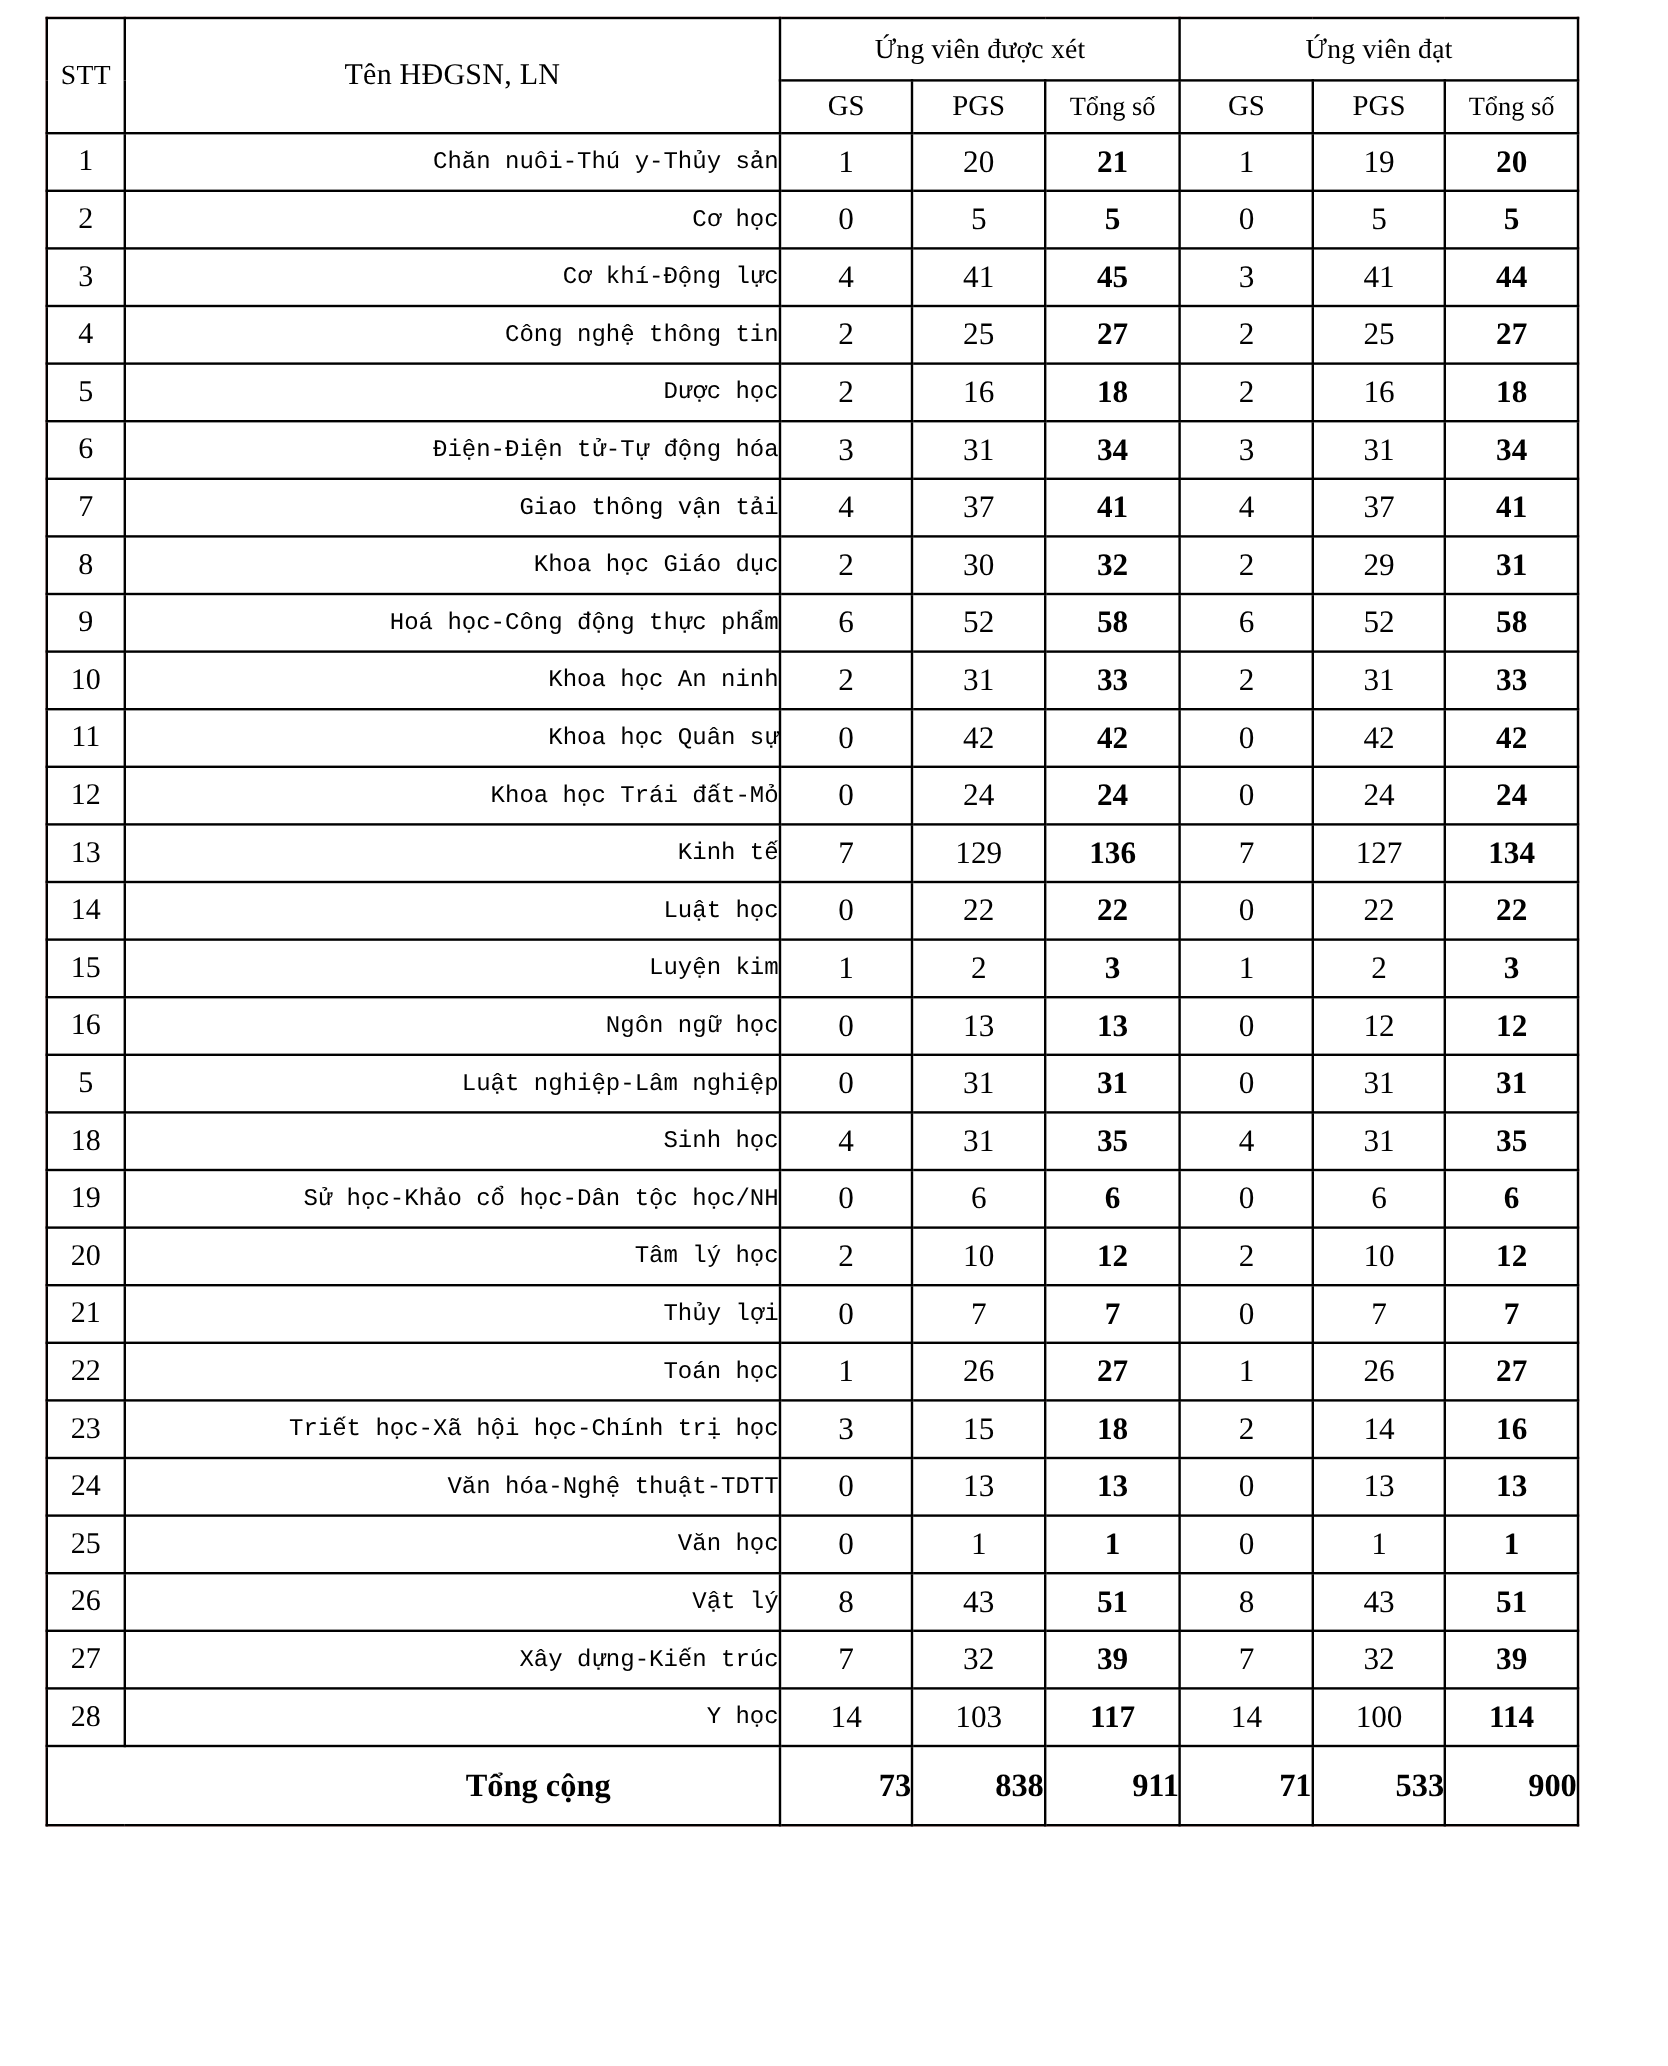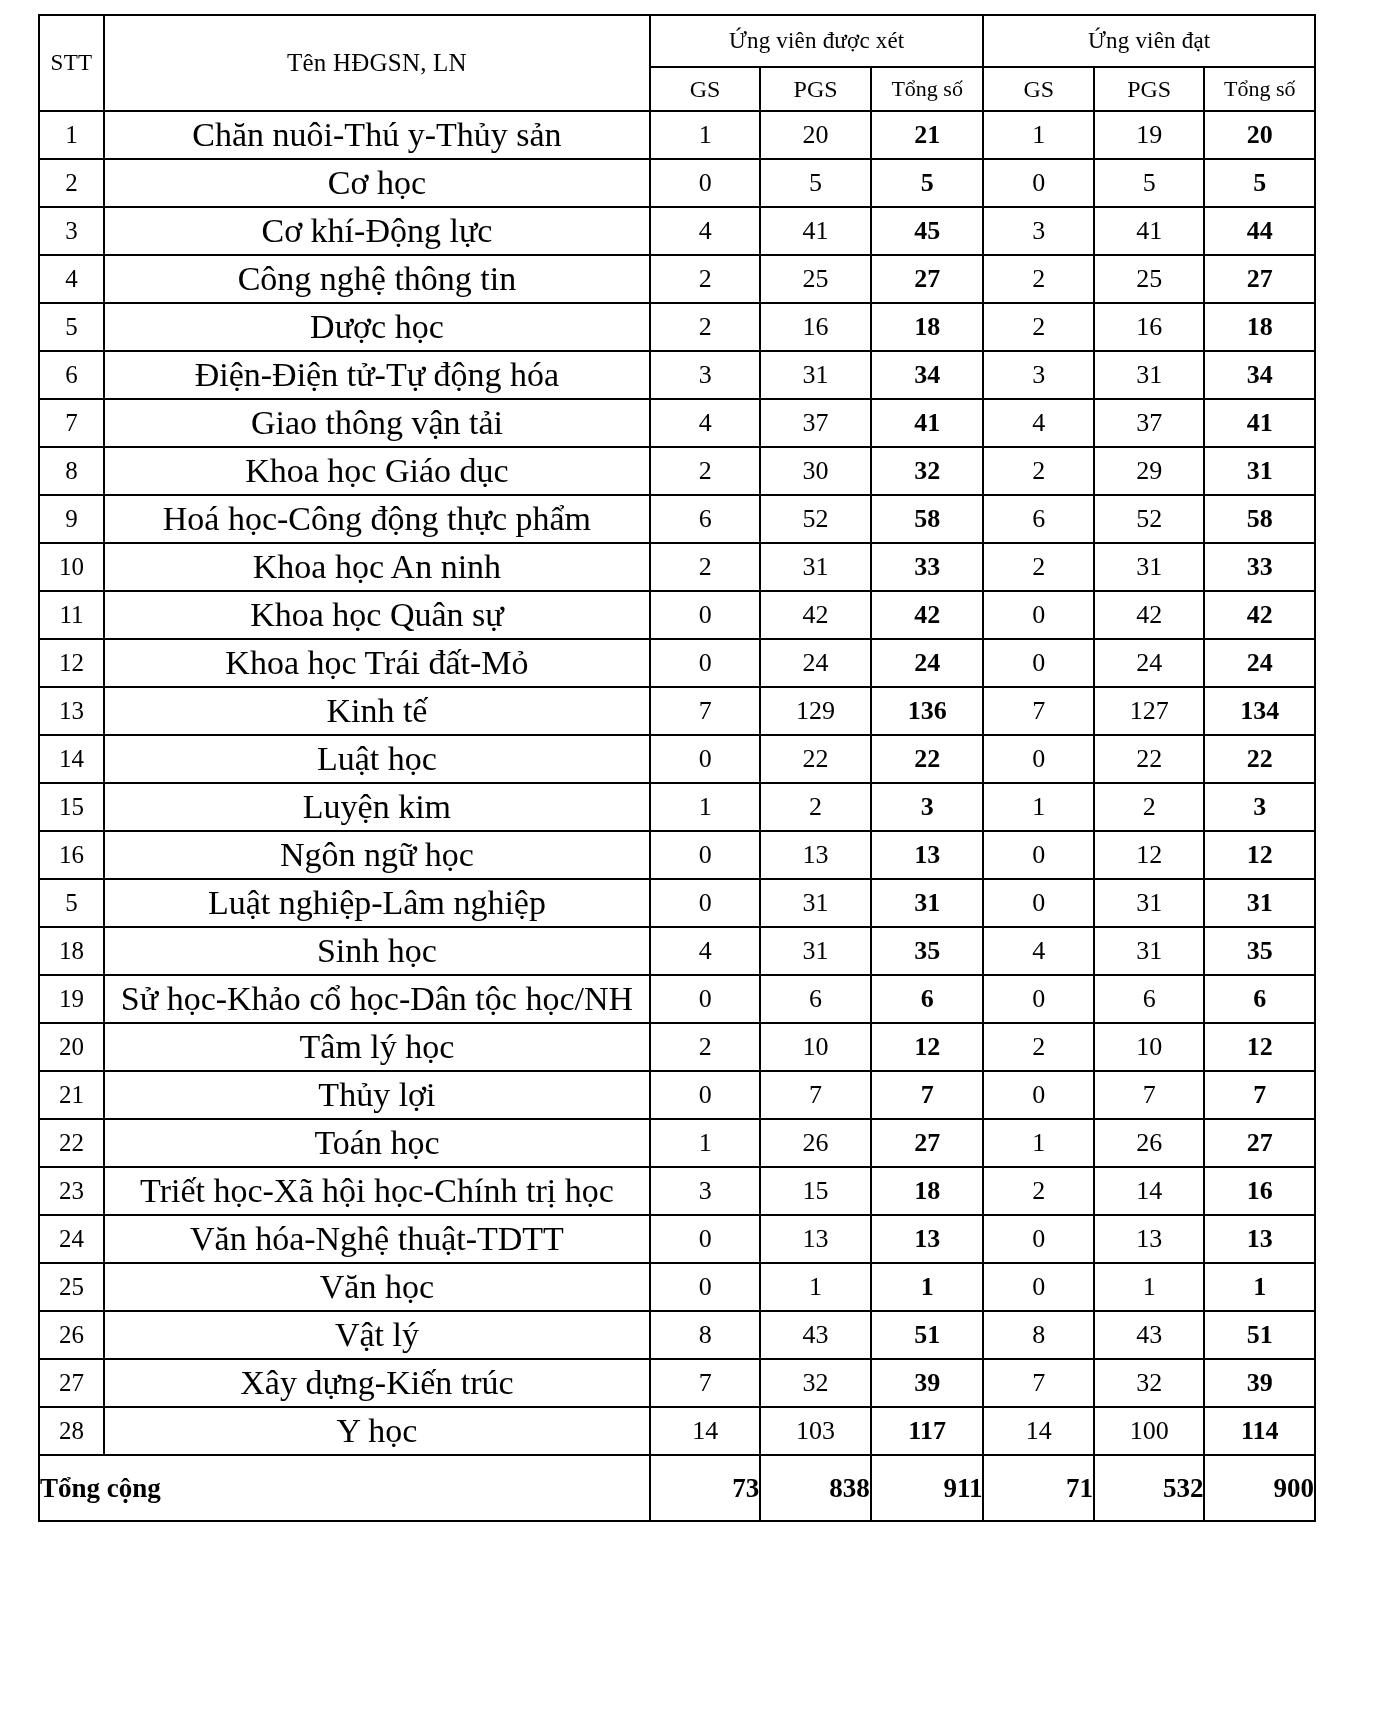--- a/index.html
+++ b/index.html
@@ -87,43 +87,44 @@
   }
 
   
   tbody tr { height: 48px; }
   td.stt {
     text-align: center;
     font-size: 25px;
     padding-bottom: 2px;
   }
   td.name {
-    text-align: center;
-    font-size: 34px;
+    text-align: right;
+    font-size: 20px;
     padding-left: 10px;
     padding-bottom: 2px;
     white-space: nowrap;
+    font-family: Liberation Mono, monospace;
   }
   td.num {
     text-align: center;
     font-size: 26px;
     padding-bottom: 2px;
   }
   td.num.total {
     font-weight: bold;
   }
 
   
   tr.grand-total { height: 66px; }
   tr.grand-total td {
     font-weight: bold;
     font-size: 27px;
   }
   tr.grand-total td.label {
-    text-align: left;
+    text-align: right;
     padding-right: 140px;
   }
   tr.grand-total td.num {
     text-align: right;
     font-size: 27px;
   }
 </style>
 </head>
 <body>
 
@@ -438,19 +439,19 @@
             <td class="num total">114</td>
           </tr>
         </tbody>
       <tfoot>
         <tr class="grand-total">
           <td class="label" colspan="2">Tổng cộng</td>
           <td class="num">73</td>
           <td class="num">838</td>
           <td class="num">911</td>
           <td class="num">71</td>
-          <td class="num">532</td>
+          <td class="num">533</td>
           <td class="num">900</td>
         </tr>
       </tfoot>
     </table>
   </div>
 </div>
 
 </body></html>

